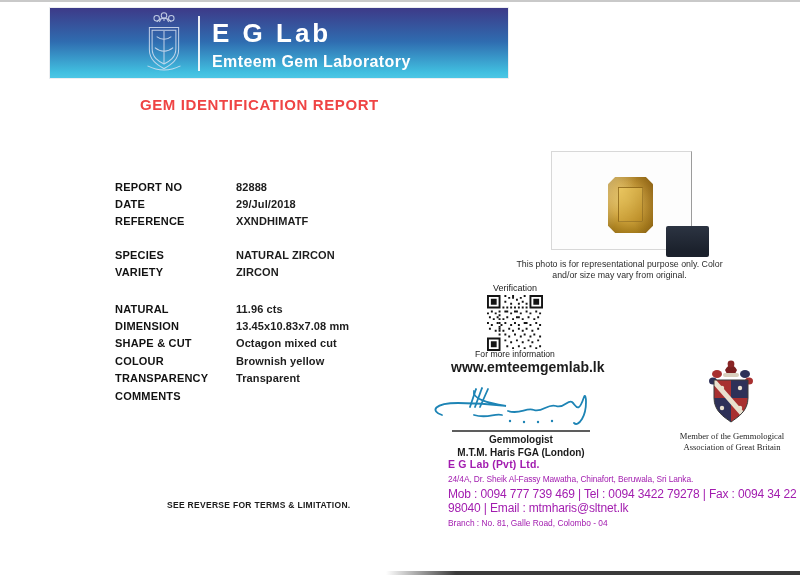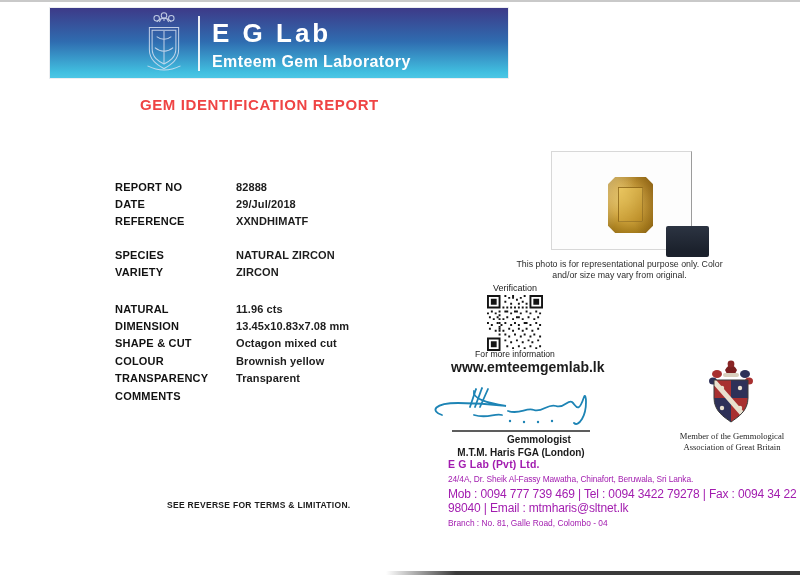--- a/index.html
+++ b/index.html
@@ -58,21 +58,21 @@
 
   
   .verif-label{left:465px;top:283px;width:100px;text-align:center;font-size:9px;color:#222;}
   .qr{left:487px;top:295px;width:56px;height:56px;}
   .verif-info1{left:457px;top:349px;width:116px;text-align:center;font-size:8.6px;color:#222;}
   .verif-info2{left:451px;top:359px;width:128px;text-align:center;font-size:14px;font-weight:bold;color:#1c1c1c;}
 
   
   .sig-svg{left:428px;top:385px;width:178px;height:47px;}
   .sig-line{left:452px;top:430px;width:138px;height:0;border-top:2px solid #5d5d5d;}
-  .sig-role{left:470px;top:434px;width:138px;text-align:center;font-size:10px;font-weight:bold;color:#1b1b1b;}
+  .sig-role{left:452px;top:434px;width:138px;text-align:center;font-size:10px;font-weight:bold;color:#1b1b1b;}
   .sig-name{left:427px;top:447px;width:188px;text-align:center;font-size:10px;font-weight:bold;color:#1b1b1b;}
 
   
   .gagb-crest{left:703px;top:358px;width:56px;height:70px;}
   .member-text{left:670px;top:431px;width:124px;text-align:center;
     font-family:"Liberation Serif", serif;font-size:8.6px;line-height:11px;color:#252525;}
 
   
   .footer{left:448px;top:458px;width:376px;color:#a21caf;}
   .f-company{font-size:10.5px;font-weight:bold;letter-spacing:.2px;}

